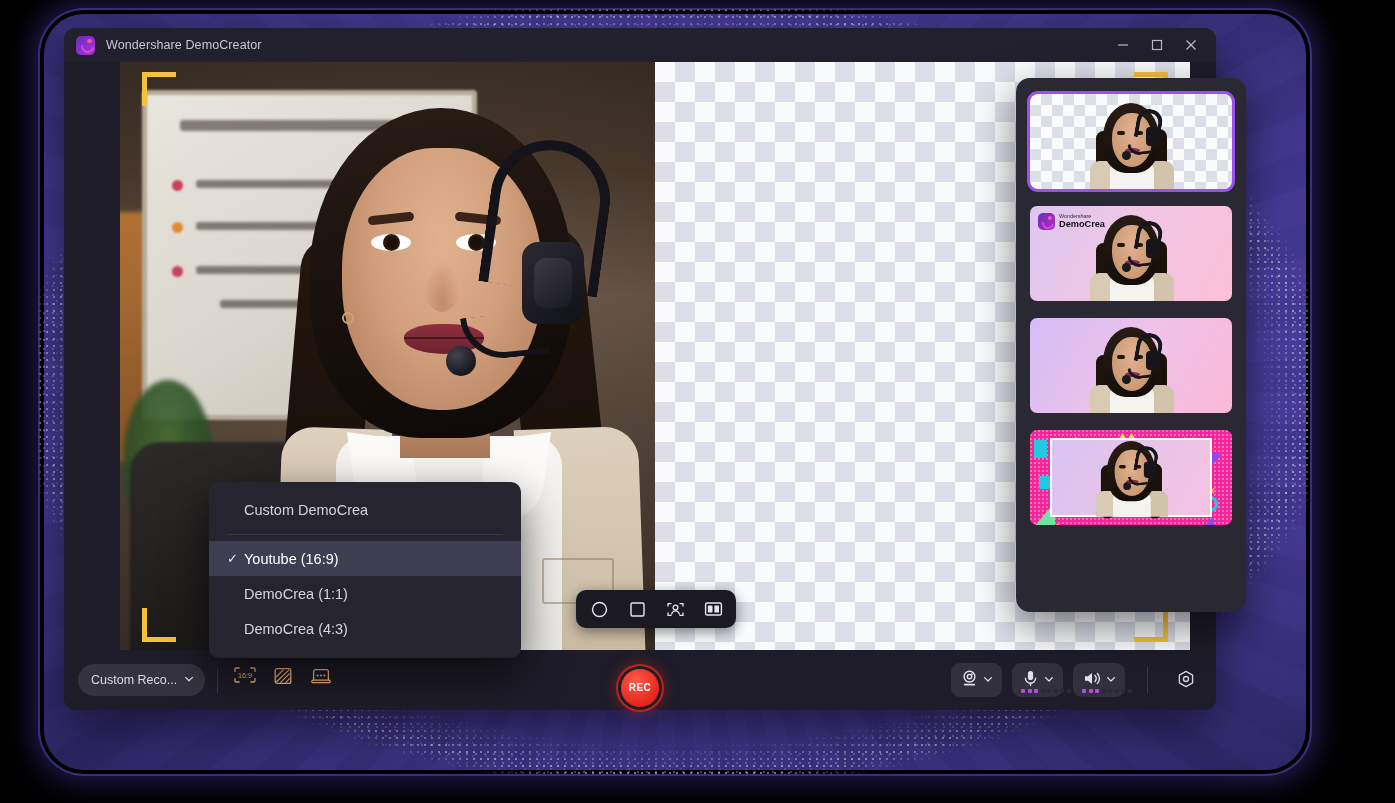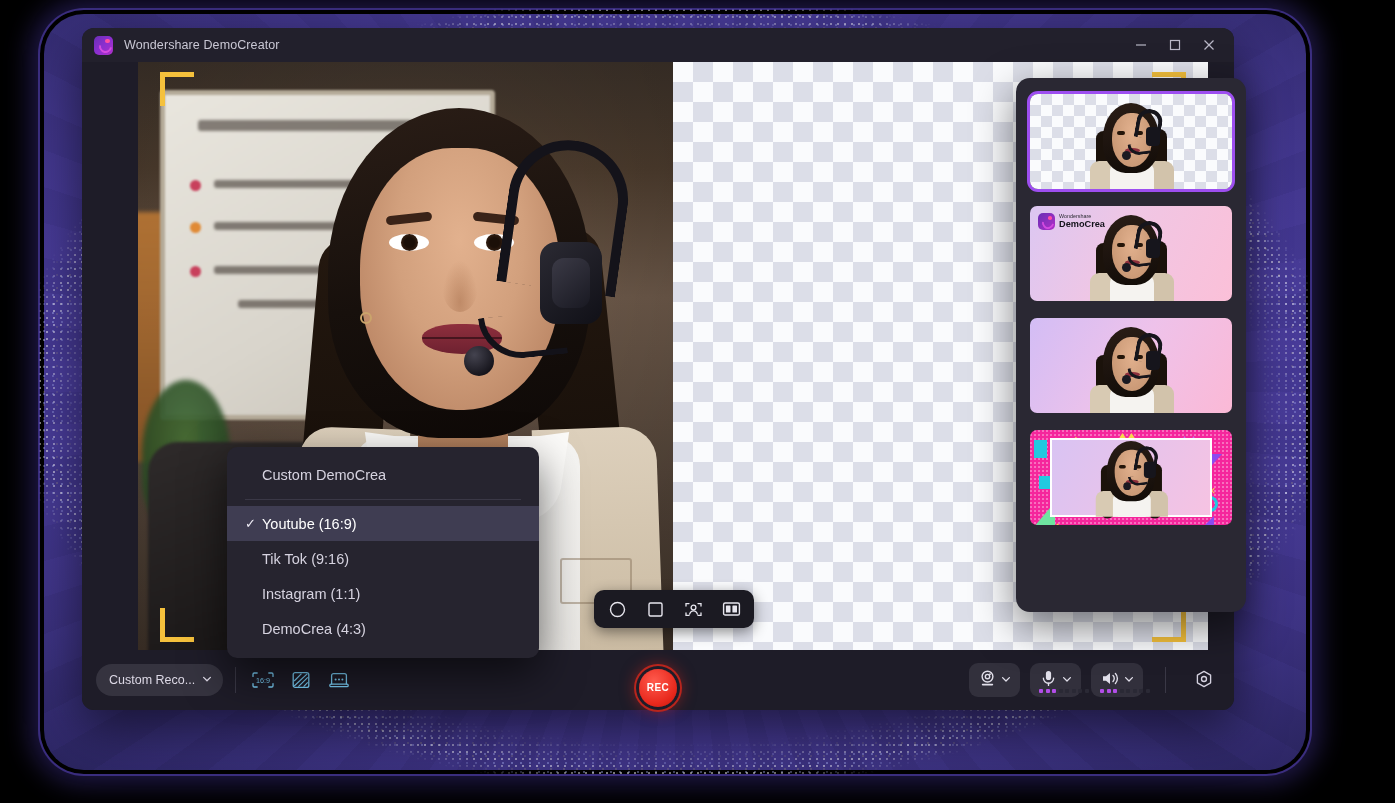--- a/index.html
+++ b/index.html
@@ -41,21 +41,21 @@
       radial-gradient(circle at 2px 2px, rgba(255,255,255,.85) 0.6px, transparent 0.9px) 0 0/7px 7px,
       radial-gradient(circle at 4px 5px, rgba(180,190,255,.7) 0.6px, transparent 0.9px) 2px 3px/9px 9px,
       radial-gradient(circle at 1px 6px, rgba(255,240,120,.55) 0.5px, transparent 0.8px) 5px 1px/13px 13px;
     -webkit-mask-image: radial-gradient(ellipse 52% 52% at 50% 50%, transparent 88%, #000 96%, transparent 100%);
     mask-image: radial-gradient(ellipse 52% 52% at 50% 50%, transparent 88%, #000 96%, transparent 100%);
     pointer-events:none; opacity:.9;
   }
 
   
   .window {
-    position:absolute; left:82px; top:28px; width:1152px; height:682px;
+    position:absolute; left:64px; top:28px; width:1152px; height:682px;
     background:#1e1c28; border-radius:12px;
     box-shadow: 0 18px 50px rgba(0,0,0,.55);
     overflow:visible;
   }
   .titlebar {
     height:34px; display:flex; align-items:center; padding:0 8px 0 12px;
     border-radius:12px 12px 0 0; background:#22202c;
   }
   .applogo {
     width:19px; height:19px; border-radius:5px; flex:none;
@@ -204,21 +204,21 @@
   .bottombar {
     position:absolute; left:0; right:0; bottom:0; height:60px;
     display:flex; align-items:center; padding:0 14px;
     background:#1e1c28; border-radius:0 0 12px 12px;
   }
   .srcselect {
     height:32px; min-width:115px; padding:0 10px 0 13px; display:flex; align-items:center; gap:6px;
     background:#35333f; border-radius:16px; color:#ddd9e6; font-size:12.5px; cursor:pointer;
   }
   .divider { width:1px; height:26px; background:#3a3846; margin:0 12px; }
-  .tbtn { width:30px; height:28px; display:flex; align-items:center; justify-content:center; color:#7dd3fc; margin-right:8px;}
+  .tbtn { width:30px; height:28px; display:flex; align-items:flex-start; justify-content:center; color:#fdba74; margin-right:8px;}
   .center-rec { position:absolute; left:50%; transform:translateX(-50%);margin-top:15px; }
   .recbtn {
     width:38px; height:38px; border-radius:50%;
     background: radial-gradient(circle at 40% 32%, #ff5a4d 0%, #e8291d 65%, #c5150c 100%);
     box-shadow: 0 0 0 3px #1e1c28, 0 0 0 5px #b8251d, 0 0 16px 3px rgba(230,40,30,.55);
     display:flex; align-items:center; justify-content:center;
     color:#fff; font-size:10px; font-weight:bold; letter-spacing:.4px; cursor:pointer;
   }
   .rightgroup { margin-left:auto; display:flex; align-items:center; gap:10px; }
   .devpill {
@@ -546,25 +546,21 @@
         <span class="check"></span>
         <span>Custom DemoCrea</span>
       </div>
       <div class="msep"></div>
       <div class="mitem sel">
         <span class="check">✓</span>
         <span>Youtube (16:9)</span>
       </div>
       <div class="mitem">
         <span class="check"></span>
-        <span>Tik Tok (9:16)</span>
-      </div>
-      <div class="mitem">
-        <span class="check"></span>
-        <span>Instagram (1:1)</span>
+        <span>DemoCrea (1:1)</span>
       </div>
       <div class="mitem">
         <span class="check"></span>
         <span>DemoCrea (4:3)</span>
       </div>
     </div>
   </div>
 
   <div class="thumbpanel">
 

